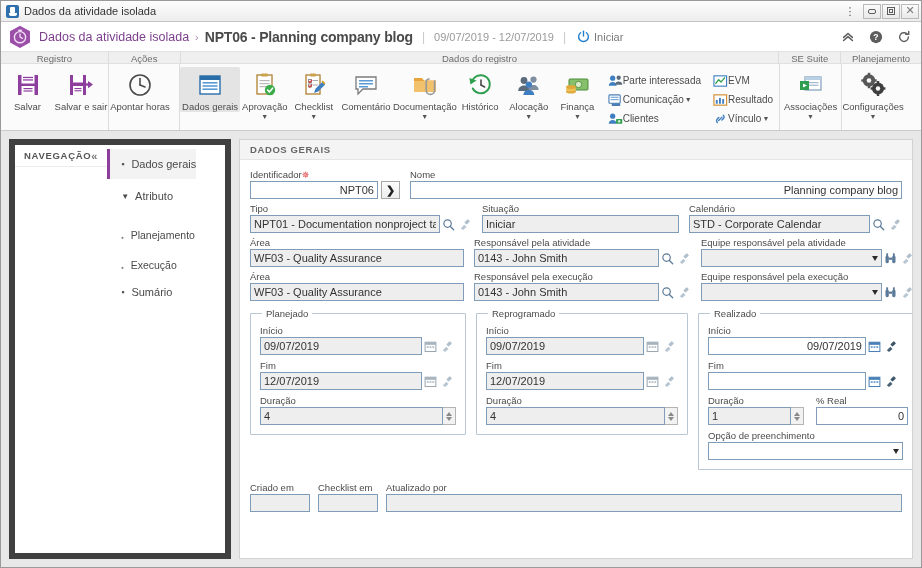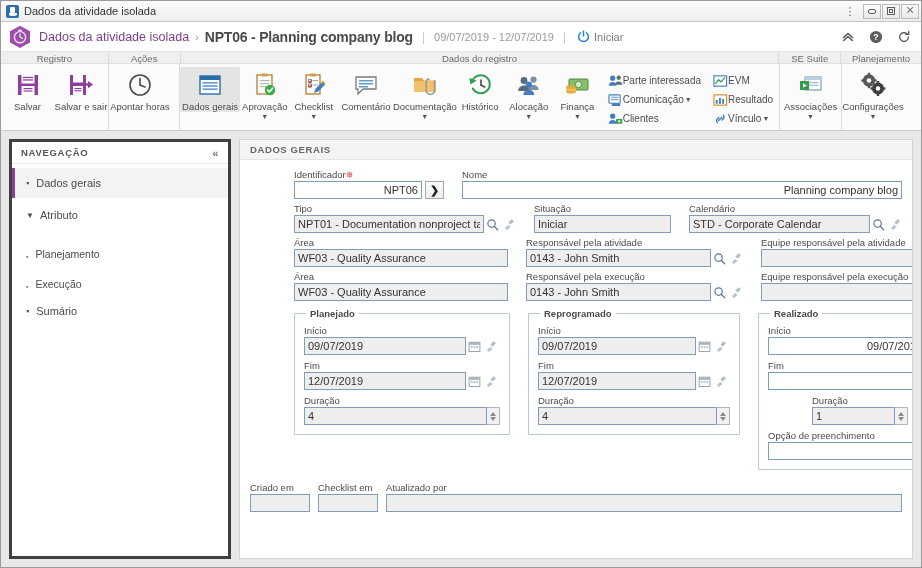--- a/index.html
+++ b/index.html
@@ -104,22 +104,22 @@
   .caret { font-size:7px; color:#555; line-height:7px; margin-top:1px;}
   .rstack { display:flex; flex-direction:column; justify-content:center; padding:6px 6px 0 6px; gap:4px;}
   .rsrow { display:flex; align-items:center; cursor:pointer; }
   .rsrow .sic { width:15px; height:15px; display:flex; align-items:center; justify-content:center;}
   .rsrow .slbl{font-size:10px;color:#4c4c4c;white-space:nowrap;}
   .rsrow .scar{font-size:7px;color:#555;margin-left:1px;}
 
   
   .content { flex:1 1 auto; display:flex; padding:8px; gap:8px; background:#e8e8e8; overflow:hidden;}
   .nav {
-    width:222px; flex:0 0 222px; background:#fff; border:3px solid #404040;
-    display:flex; flex-direction:column;
+    width:222px; flex:0 0 222px; background:#fff; border:6px solid #404040;
+    display:flex; 
   }
   .nav-hd {
     height:22px; display:flex; align-items:center; justify-content:space-between;
     padding:0 9px; font-size:9.5px; letter-spacing:0.7px; color:#555; font-weight:bold;
     border-bottom:1px solid #ececec;
   }
   .nav-collapse{color:#777;font-size:11px;cursor:pointer;}
   .nav-list{padding-top:4px;}
   .nav-item{
     height:30px; display:flex; align-items:center; padding-left:14px;
@@ -144,21 +144,21 @@
   .form { padding:9px 10px 0 10px; position:relative; }
 
   .lbl { font-size:9.5px; color:#4a4a4a; line-height:12px; display:block; }
   .req { color:#e23b3b; font-size:9px; }
   .fld {
     height:18px; border:1px solid #7f9db9; background:#eeeeee;
     font-size:11px; color:#333; padding:0 3px; line-height:16px;
     width:100%; font-family:"Liberation Sans", sans-serif;
   }
   .fld.white{ background:#ffffff;text-align:right; }
-  .row { display:flex; gap:12px;margin-left:44px; }
+  .row { display:flex; gap:4px; }
   .grp { display:flex; flex-direction:column; }
   .inp-wrap{ display:flex; align-items:center; }
   .mini-btn{
     width:16px; height:18px; border:1px solid transparent;
     display:flex; align-items:center; justify-content:center; cursor:pointer;
   }
   .arrow-btn{
     width:20px; height:18px; border:1px solid #a7a7a7; background:linear-gradient(#fcfcfc,#ededed);
     display:flex;align-items:center;justify-content:center;cursor:pointer;margin-left:3px;font-size:11px;color:#222;font-weight:bold;
   }
@@ -172,21 +172,21 @@
   .ddl{
     height:18px;border:1px solid #7f9db9;background:#eeeeee;display:flex;align-items:center;justify-content:flex-end;
     padding-right:3px;cursor:pointer;
   }
   .ddl .tri{ width:0;height:0;border-left:3.5px solid transparent;border-right:3.5px solid transparent;border-top:5px solid #2b2b2b;}
 
   fieldset.fs{
     border:1px solid #b9c6d4; margin:0; padding:6px 9px 9px 9px;
     border-radius:1px;
   }
-  fieldset.fs > legend{ font-size:9.5px; color:#4a4a4a; padding:0 4px; margin-left:2px;font-weight:bold;}
+  fieldset.fs > legend{ font-size:9.5px; color:#4a4a4a; padding:0 4px; margin-left:2px;}
 
   .footer-row{ display:flex; gap:8px; align-items:flex-end; }
 
   svg.i { display:block; }
 </style>
 </head>
 <body>
 
 <div class="window">
 

